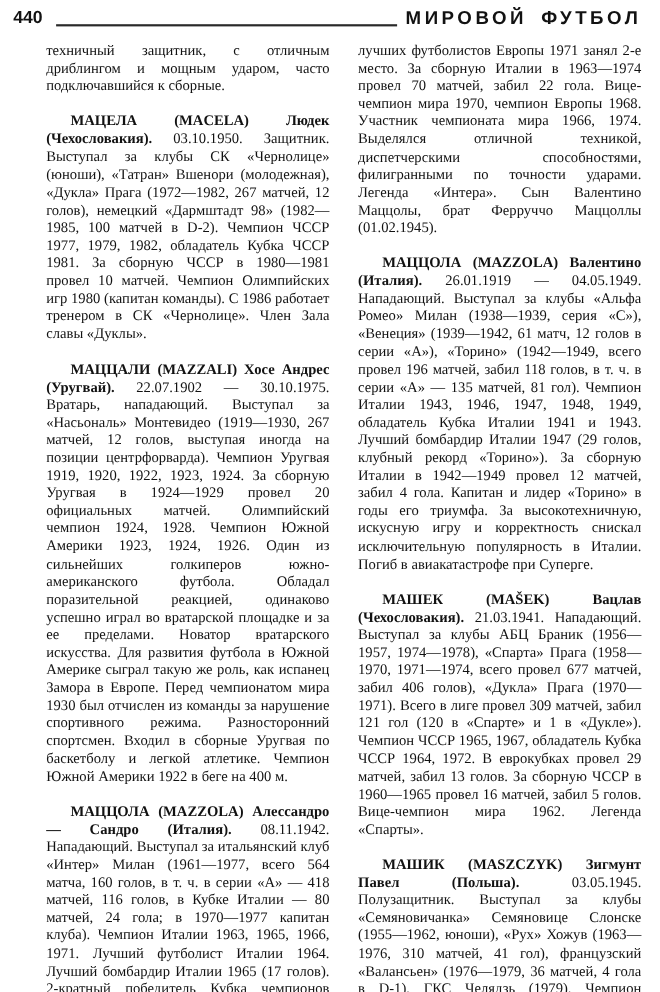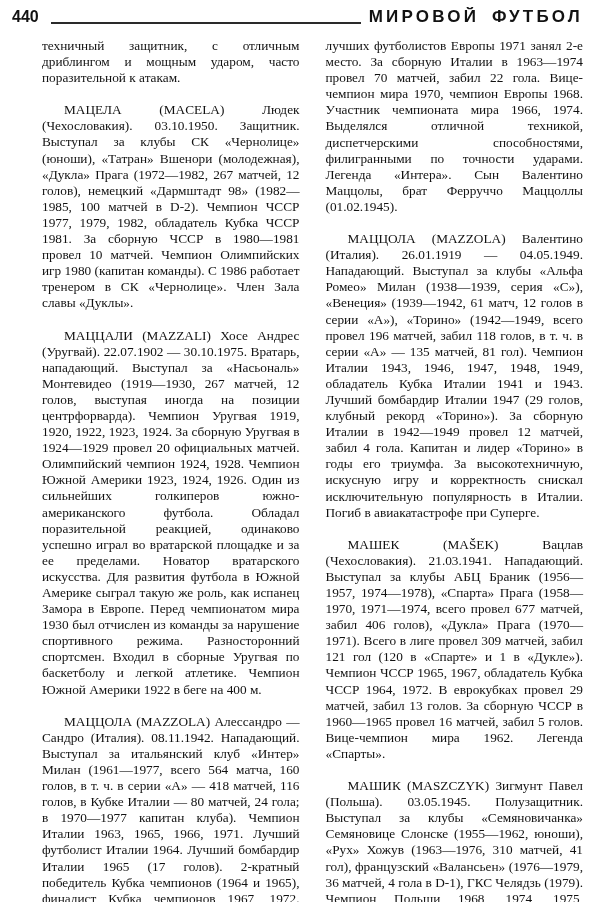--- a/index.html
+++ b/index.html
@@ -67,38 +67,38 @@
     margin: 0;
   }
   p.continuation {
     text-indent: 0;
   }
   p.entry {
     text-indent: 22px;
     margin-top: 16px;
   }
   .entry-head {
-    font-weight: normal;
+    font-weight: bold;
   }
 </style>
 </head>
 <body>
 
 <div class="page">
 
   <div class="header">
     <span class="page-num">440</span>
     <span class="header-rule"></span>
     <span class="header-title">МИРОВОЙ ФУТБОЛ</span>
   </div>
 
   <div class="columns">
 
     <div class="col">
-      <p class="continuation"><span>техничный защитник, с отличным дриблингом и мощным ударом, часто поразительной к атакам.</span></p>
+      <p class="continuation"><span>техничный защитник, с отличным дриблингом и мощным ударом, часто подключавшийся к сборные.</span></p>
 
       <p class="entry"><span class="entry-head">МАЦЕЛА (MACELA) Людек (Чехословакия).</span> <span>03.10.1950. Защитник. Выступал за клубы СК «Чернолице» (юноши), «Татран» Вшенори (молодежная), «Дукла» Прага (1972—1982, 267 матчей, 12 голов), немецкий «Дармштадт 98» (1982—1985, 100 матчей в D-2). Чемпион ЧССР 1977, 1979, 1982, обладатель Кубка ЧССР 1981. За сборную ЧССР в 1980—1981 провел 10 матчей. Чемпион Олимпийских игр 1980 (капитан команды). С 1986 работает тренером в СК «Чернолице». Член Зала славы «Дуклы».</span></p>
 
       <p class="entry"><span class="entry-head">МАЦЦАЛИ (MAZZALI) Хосе Андрес (Уругвай).</span> <span>22.07.1902 — 30.10.1975. Вратарь, нападающий. Выступал за «Насьональ» Монтевидео (1919—1930, 267 матчей, 12 голов, выступая иногда на позиции центрфорварда). Чемпион Уругвая 1919, 1920, 1922, 1923, 1924. За сборную Уругвая в 1924—1929 провел 20 официальных матчей. Олимпийский чемпион 1924, 1928. Чемпион Южной Америки 1923, 1924, 1926. Один из сильнейших голкиперов южно-американского футбола. Обладал поразительной реакцией, одинаково успешно играл во вратарской площадке и за ее пределами. Новатор вратарского искусства. Для развития футбола в Южной Америке сыграл такую же роль, как испанец Замора в Европе. Перед чемпионатом мира 1930 был отчислен из команды за нарушение спортивного режима. Разносторонний спортсмен. Входил в сборные Уругвая по баскетболу и легкой атлетике. Чемпион Южной Америки 1922 в беге на 400 м.</span></p>
 
       <p class="entry"><span class="entry-head">МАЦЦОЛА (MAZZOLA) Алессандро — Сандро (Италия).</span> <span>08.11.1942. Нападающий. Выступал за итальянский клуб «Интер» Милан (1961—1977, всего 564 матча, 160 голов, в т. ч. в серии «А» — 418 матчей, 116 голов, в Кубке Италии — 80 матчей, 24 гола; в 1970—1977 капитан клуба). Чемпион Италии 1963, 1965, 1966, 1971. Лучший футболист Италии 1964. Лучший бомбардир Италии 1965 (17 голов). 2-кратный победитель Кубка чемпионов (1964 и 1965), финалист Кубка чемпионов 1967, 1972. Обладатель Межконтинентального кубка 1964 и 1965. В еврокубках провел 63 матча, забил 17 голов. В списке</span></p>
     </div>
 
     <div class="col">
       <p class="continuation"><span>лучших футболистов Европы 1971 занял 2-е место. За сборную Италии в 1963—1974 провел 70 матчей, забил 22 гола. Вице-чемпион мира 1970, чемпион Европы 1968. Участник чемпионата мира 1966, 1974. Выделялся отличной техникой, диспетчерскими способностями, филигранными по точности ударами. Легенда «Интера». Сын Валентино Маццолы, брат Ферруччо Маццоллы (01.02.1945).</span></p>

